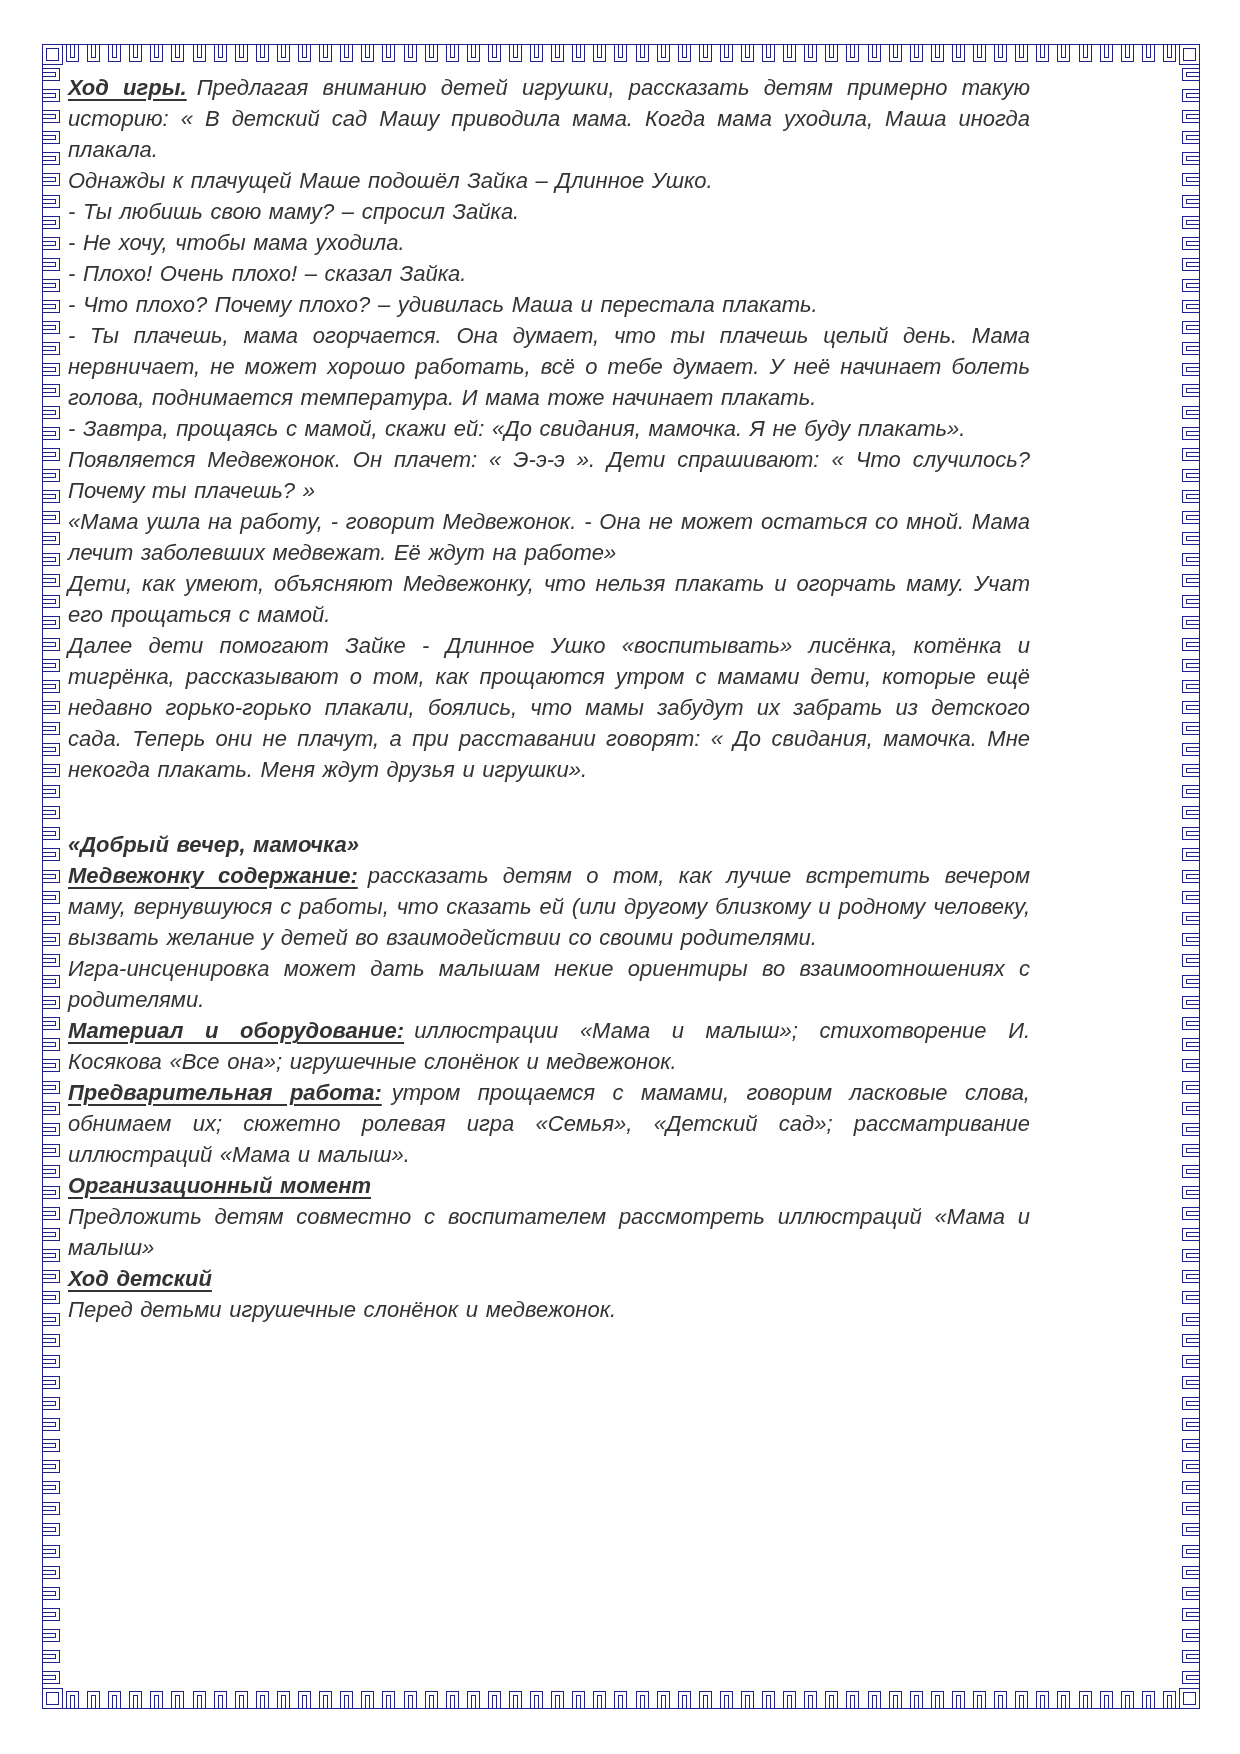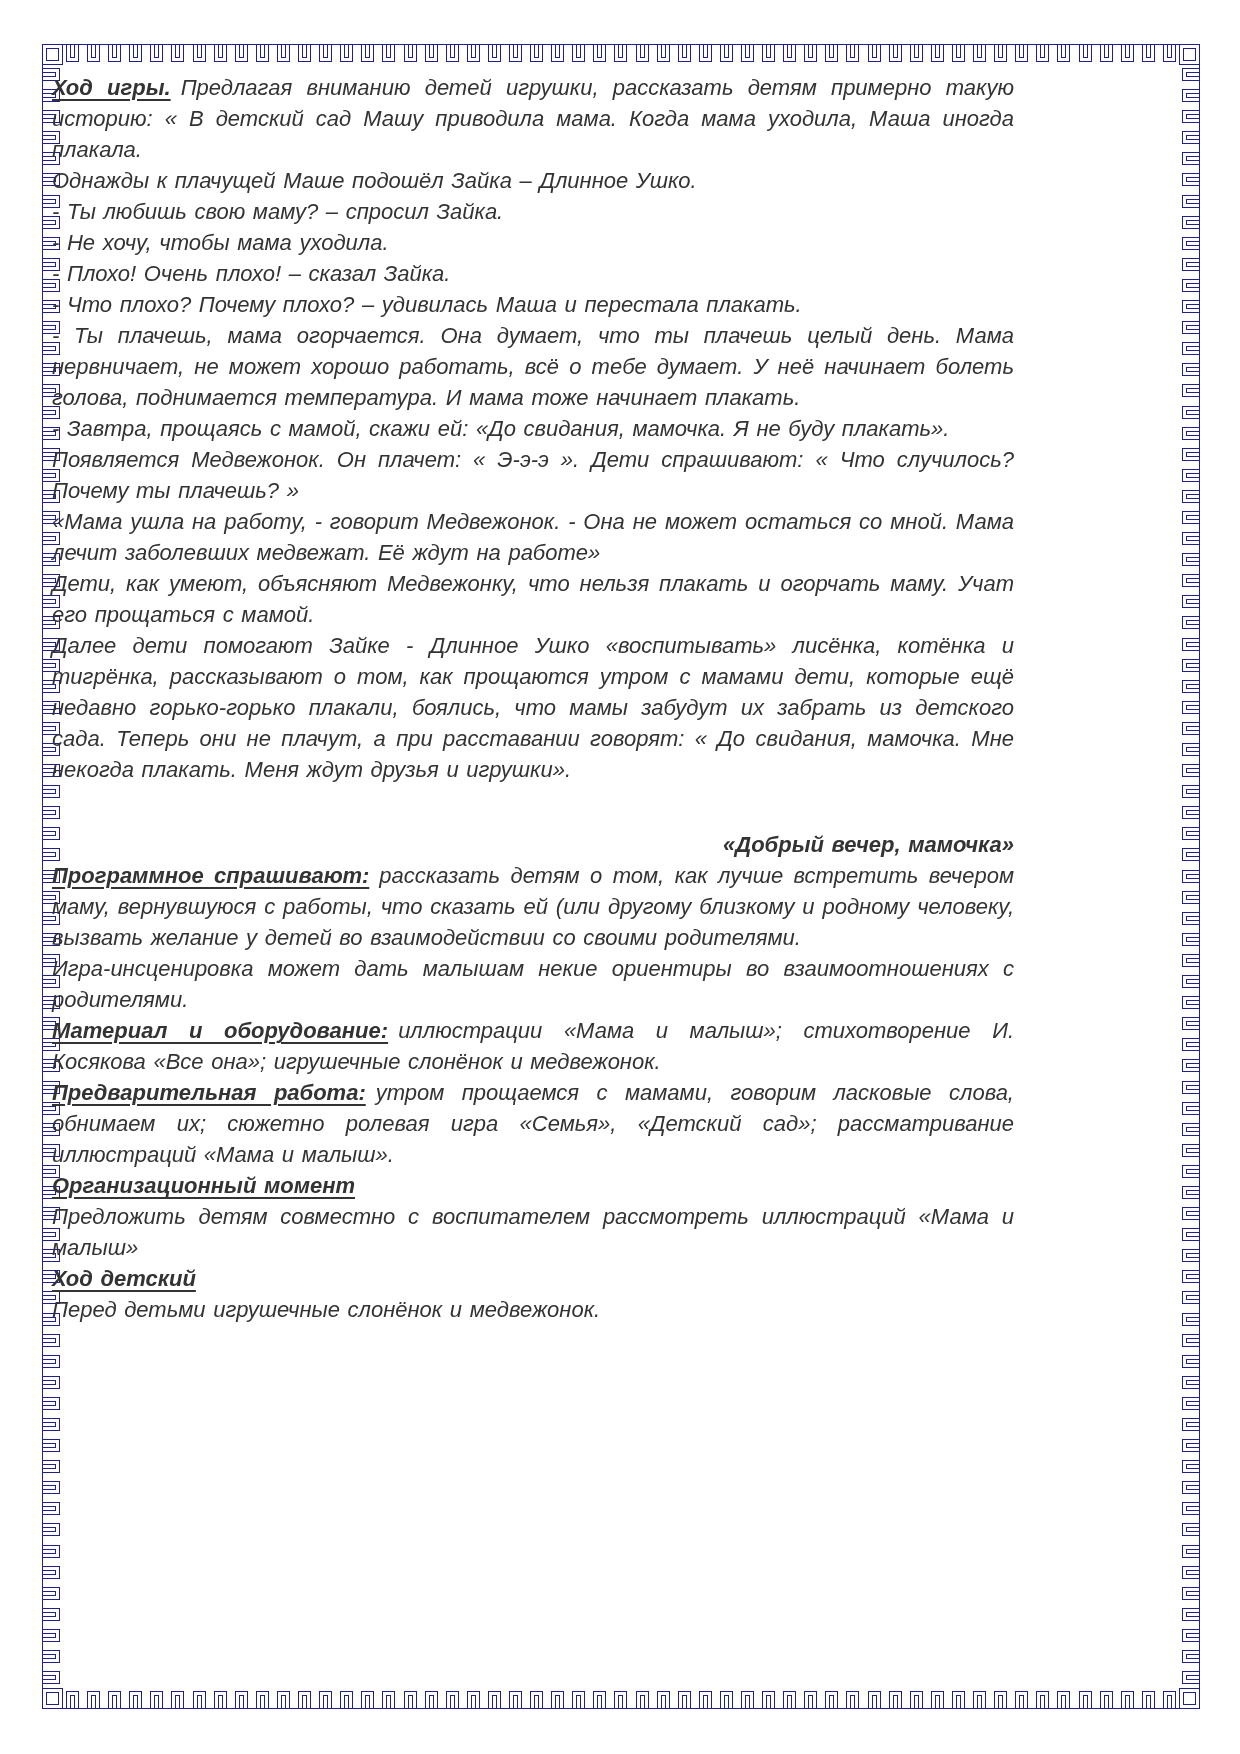--- a/index.html
+++ b/index.html
@@ -30,21 +30,21 @@
   .hk.t > .in { left:3px; right:3px; bottom:3px; top:0; border-top:none; }
   .hk.b { width:13px; height:17px; border-bottom:none; }
   .hk.b > .in { left:3px; right:3px; top:3px; bottom:0; border-bottom:none; }
   .hk.l { width:17px; height:13px; border-left:none; }
   .hk.l > .in { top:3px; bottom:3px; right:3px; left:0; border-left:none; }
   .hk.r { width:17px; height:13px; border-right:none; }
   .hk.r > .in { top:3px; bottom:3px; left:3px; right:0; border-right:none; }
 
   
   .content {
-    position:absolute; left:52px; top:72px; width:962px;
+    position:absolute; left:68px; top:72px; width:962px;
     font-style:italic;
     font-size:22px; line-height:31px;
     color:#333333;
     text-align:justify;
     word-spacing:1.5px;
   }
   .content p { margin:0; }
   .lead {
     font-weight:bold;
     text-decoration:underline;
@@ -55,21 +55,21 @@
   p.subhead {
     font-weight:bold;
     text-align:left;
   }
   p.subhead span {
     text-decoration:underline;
     text-decoration-thickness:2px;
     text-underline-offset:4px;
   }
   p.heading {
-    text-align:right;
+    text-align:left;
     font-weight:bold;
     margin-top:44px;
   }
 </style>
 </head>
 <body>
 
 <div class="frame">
   <div class="corner tl">
       <span class="in"></span>
@@ -880,21 +880,21 @@
   <p><span>- Не хочу, чтобы мама уходила.</span></p>
   <p><span>- Плохо! Очень плохо! – сказал Зайка.</span></p>
   <p><span>- Что плохо? Почему плохо? – удивилась Маша и перестала плакать.</span></p>
   <p><span>- Ты плачешь, мама огорчается. Она думает, что ты плачешь целый день. Мама нервничает, не может хорошо работать, всё о тебе думает. У неё начинает болеть голова, поднимается температура. И мама тоже начинает плакать.</span></p>
   <p><span>- Завтра, прощаясь с мамой, скажи ей: «До свидания, мамочка. Я не буду плакать».</span></p>
   <p><span>Появляется Медвежонок. Он плачет: « Э-э-э ». Дети спрашивают: « Что случилось? Почему ты плачешь? »</span></p>
   <p><span>«Мама ушла на работу, - говорит Медвежонок. - Она не может остаться со мной. Мама лечит заболевших медвежат. Её ждут на работе»</span></p>
   <p><span>Дети, как умеют, объясняют Медвежонку, что нельзя плакать и огорчать маму. Учат его прощаться с мамой.</span></p>
   <p><span>Далее дети помогают Зайке - Длинное Ушко «воспитывать» лисёнка, котёнка и тигрёнка, рассказывают о том, как прощаются утром с мамами дети, которые ещё недавно горько-горько плакали, боялись, что мамы забудут их забрать из детского сада. Теперь они не плачут, а при расставании говорят: « До свидания, мамочка. Мне некогда плакать. Меня ждут друзья и игрушки».</span></p>
   <p class="heading"><span>«Добрый вечер, мамочка»</span></p>
-  <p><span class="lead">Программное спрашивают:</span><span>рассказать детям о том, как лучше встретить вечером маму, вернувшуюся с работы, что сказать ей (или другому близкому и родному человеку, вызвать желание у детей во взаимодействии со своими родителями.</span></p>
+  <p><span class="lead">Медвежонку содержание:</span><span>рассказать детям о том, как лучше встретить вечером маму, вернувшуюся с работы, что сказать ей (или другому близкому и родному человеку, вызвать желание у детей во взаимодействии со своими родителями.</span></p>
   <p><span>Игра-инсценировка может дать малышам некие ориентиры во взаимоотношениях с родителями.</span></p>
   <p><span class="lead">Материал и оборудование:</span><span>иллюстрации «Мама и малыш»; стихотворение И. Косякова «Все она»; игрушечные слонёнок и медвежонок.</span></p>
   <p><span class="lead">Предварительная работа:</span><span>утром прощаемся с мамами, говорим ласковые слова, обнимаем их; сюжетно ролевая игра «Семья», «Детский сад»; рассматривание иллюстраций «Мама и малыш».</span></p>
   <p class="subhead"><span>Организационный момент</span></p>
   <p><span>Предложить детям совместно с воспитателем рассмотреть иллюстраций «Мама и малыш»</span></p>
   <p class="subhead"><span>Ход детский</span></p>
   <p><span>Перед детьми игрушечные слонёнок и медвежонок.</span></p>
 </div>
 
 </body></html>

